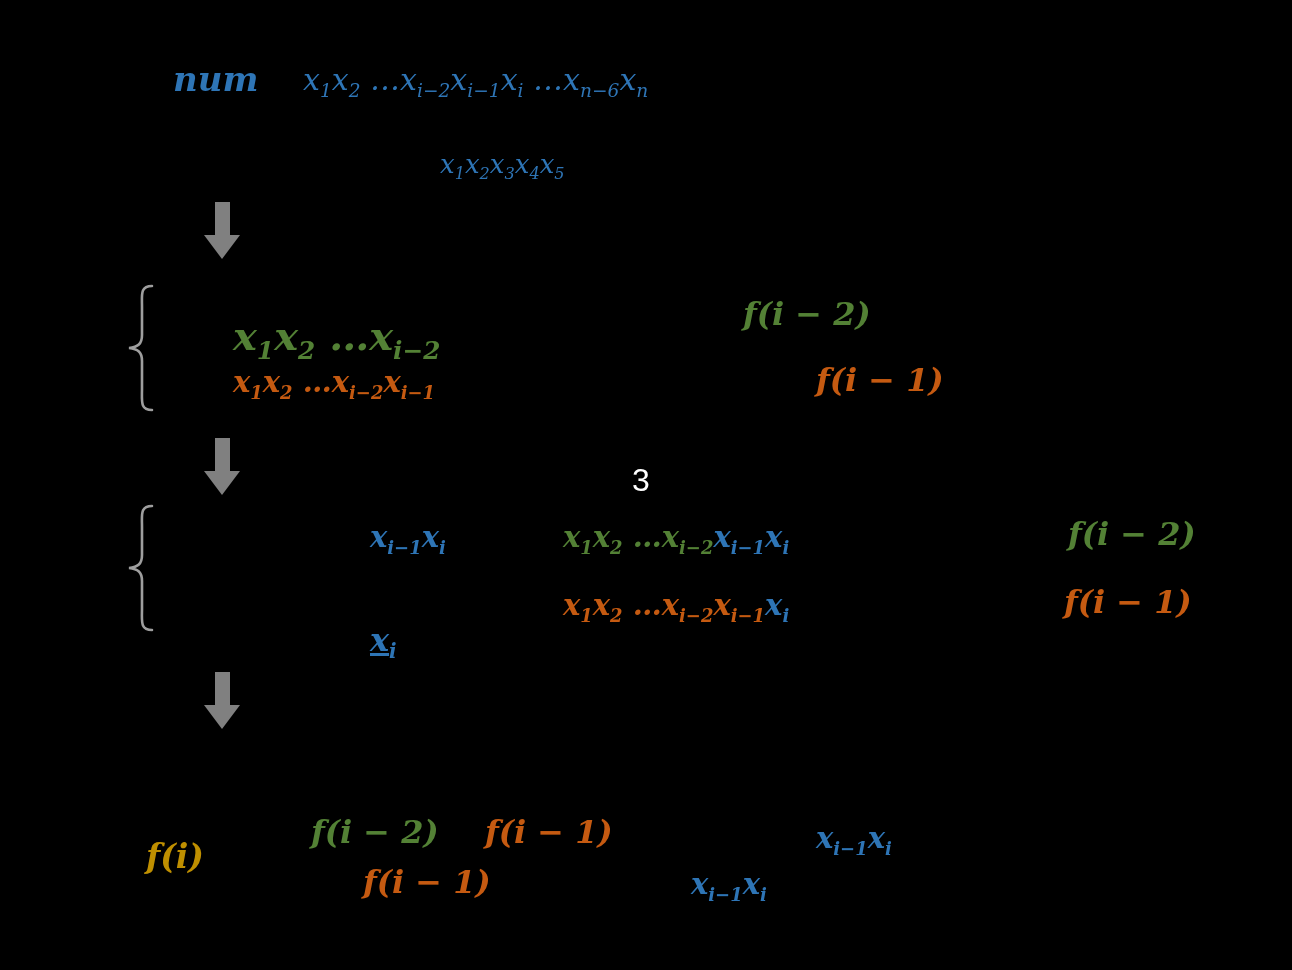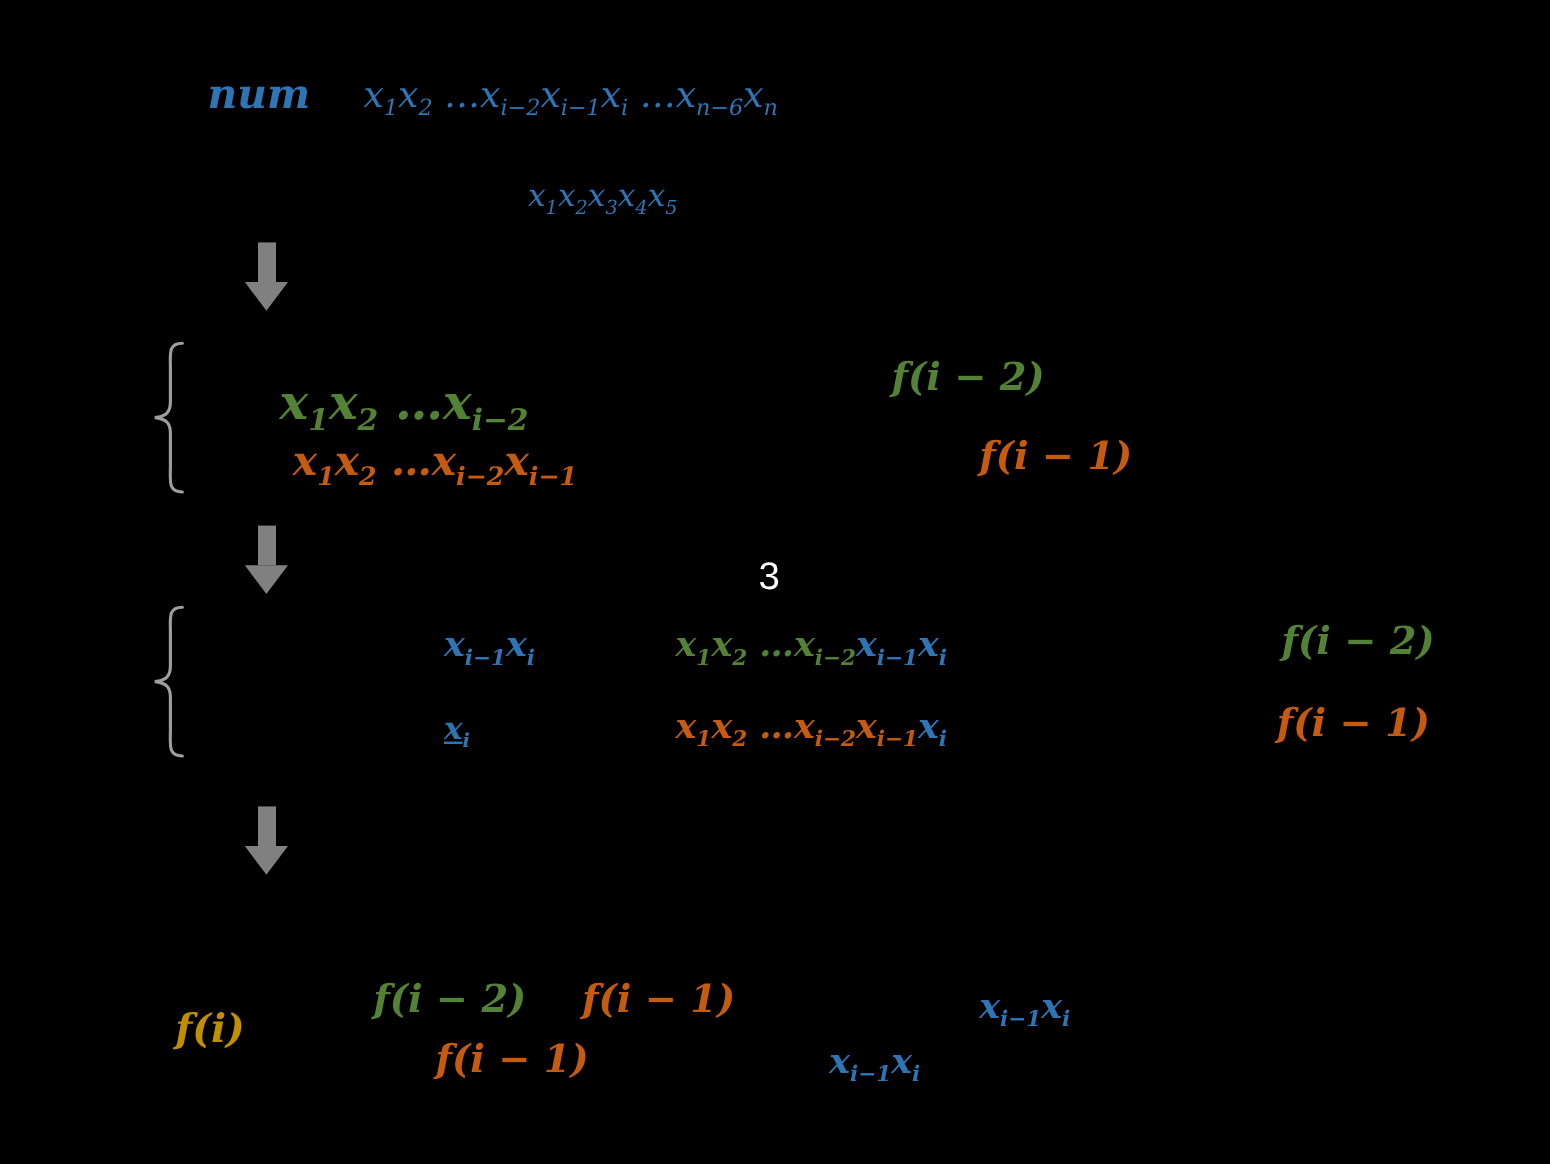--- a/index.html
+++ b/index.html
@@ -49,21 +49,21 @@
 
   <span class="brace" style="left:122px; top:283px;">
     <svg width="34" height="130" viewBox="0 0 34 130">
       <path d="M30 3 C18 3 20 12 20 24 L20 52 C20 61 16 64 7 65 C16 66 20 69 20 78 L20 106 C20 118 18 127 30 127"></path>
     </svg>
   </span>
 
   <span class="tok bold green" style="left:233px; top:300px; font-size:40px;margin-top:13px;">x<sub>1</sub>x<sub>2</sub> …x<sub>i−2</sub></span>
   <span class="tok bold green" style="left:743px; top:296px; font-size:32px;">f(i − 2)</span>
 
-  <span class="tok bold orange" style="left:244px; top:366px; font-size:34px;">x<sub>1</sub>x<sub>2</sub> …x<sub>i−2</sub>x<sub>i−1</sub></span>
+  <span class="tok bold orange" style="left:233px; top:366px; font-size:29px;">x<sub>1</sub>x<sub>2</sub> …x<sub>i−2</sub>x<sub>i−1</sub></span>
   <span class="tok bold orange" style="left:816px; top:362px; font-size:32px;">f(i − 1)</span>
 
   <div class="arrow" style="left:204px; top:438px;">
     <div class="shaft"></div>
     <div class="head"></div>
   </div>
 
   <span class="tok plain-white" style="left:632px; top:462px; font-size:32px;">3</span>
 
   <span class="brace" style="left:122px; top:503px;">
@@ -71,21 +71,21 @@
       <path d="M30 3 C18 3 20 12 20 24 L20 52 C20 61 16 64 7 65 C16 66 20 69 20 78 L20 106 C20 118 18 127 30 127"></path>
     </svg>
   </span>
 
   <span class="tok bold blue" style="left:370px; top:521px; font-size:29px;">x<sub>i−1</sub>x<sub>i</sub></span>
   <span class="tok bold" style="left:563px; top:521px; font-size:29px;">
     <span class="inline-part green">x<sub>1</sub>x<sub>2</sub> …x<sub>i−2</sub></span><span class="inline-part blue">x<sub>i−1</sub>x<sub>i</sub></span>
   </span>
   <span class="tok bold green" style="left:1068px; top:516px; font-size:32px;">f(i − 2)</span>
 
-  <span class="tok bold blue" style="left:370px; top:594px; font-size:26px;text-decoration:underline;">x<sub>i</sub></span>
+  <span class="tok bold blue" style="left:370px; top:622px; font-size:32px;text-decoration:underline;">x<sub>i</sub></span>
   <span class="tok bold" style="left:563px; top:589px; font-size:29px;">
     <span class="inline-part orange">x<sub>1</sub>x<sub>2</sub> …x<sub>i−2</sub>x<sub>i−1</sub></span><span class="inline-part blue">x<sub>i</sub></span>
   </span>
   <span class="tok bold orange" style="left:1064px; top:584px; font-size:32px;">f(i − 1)</span>
 
   <div class="arrow" style="left:204px; top:672px;">
     <div class="shaft"></div>
     <div class="head"></div>
   </div>
 

